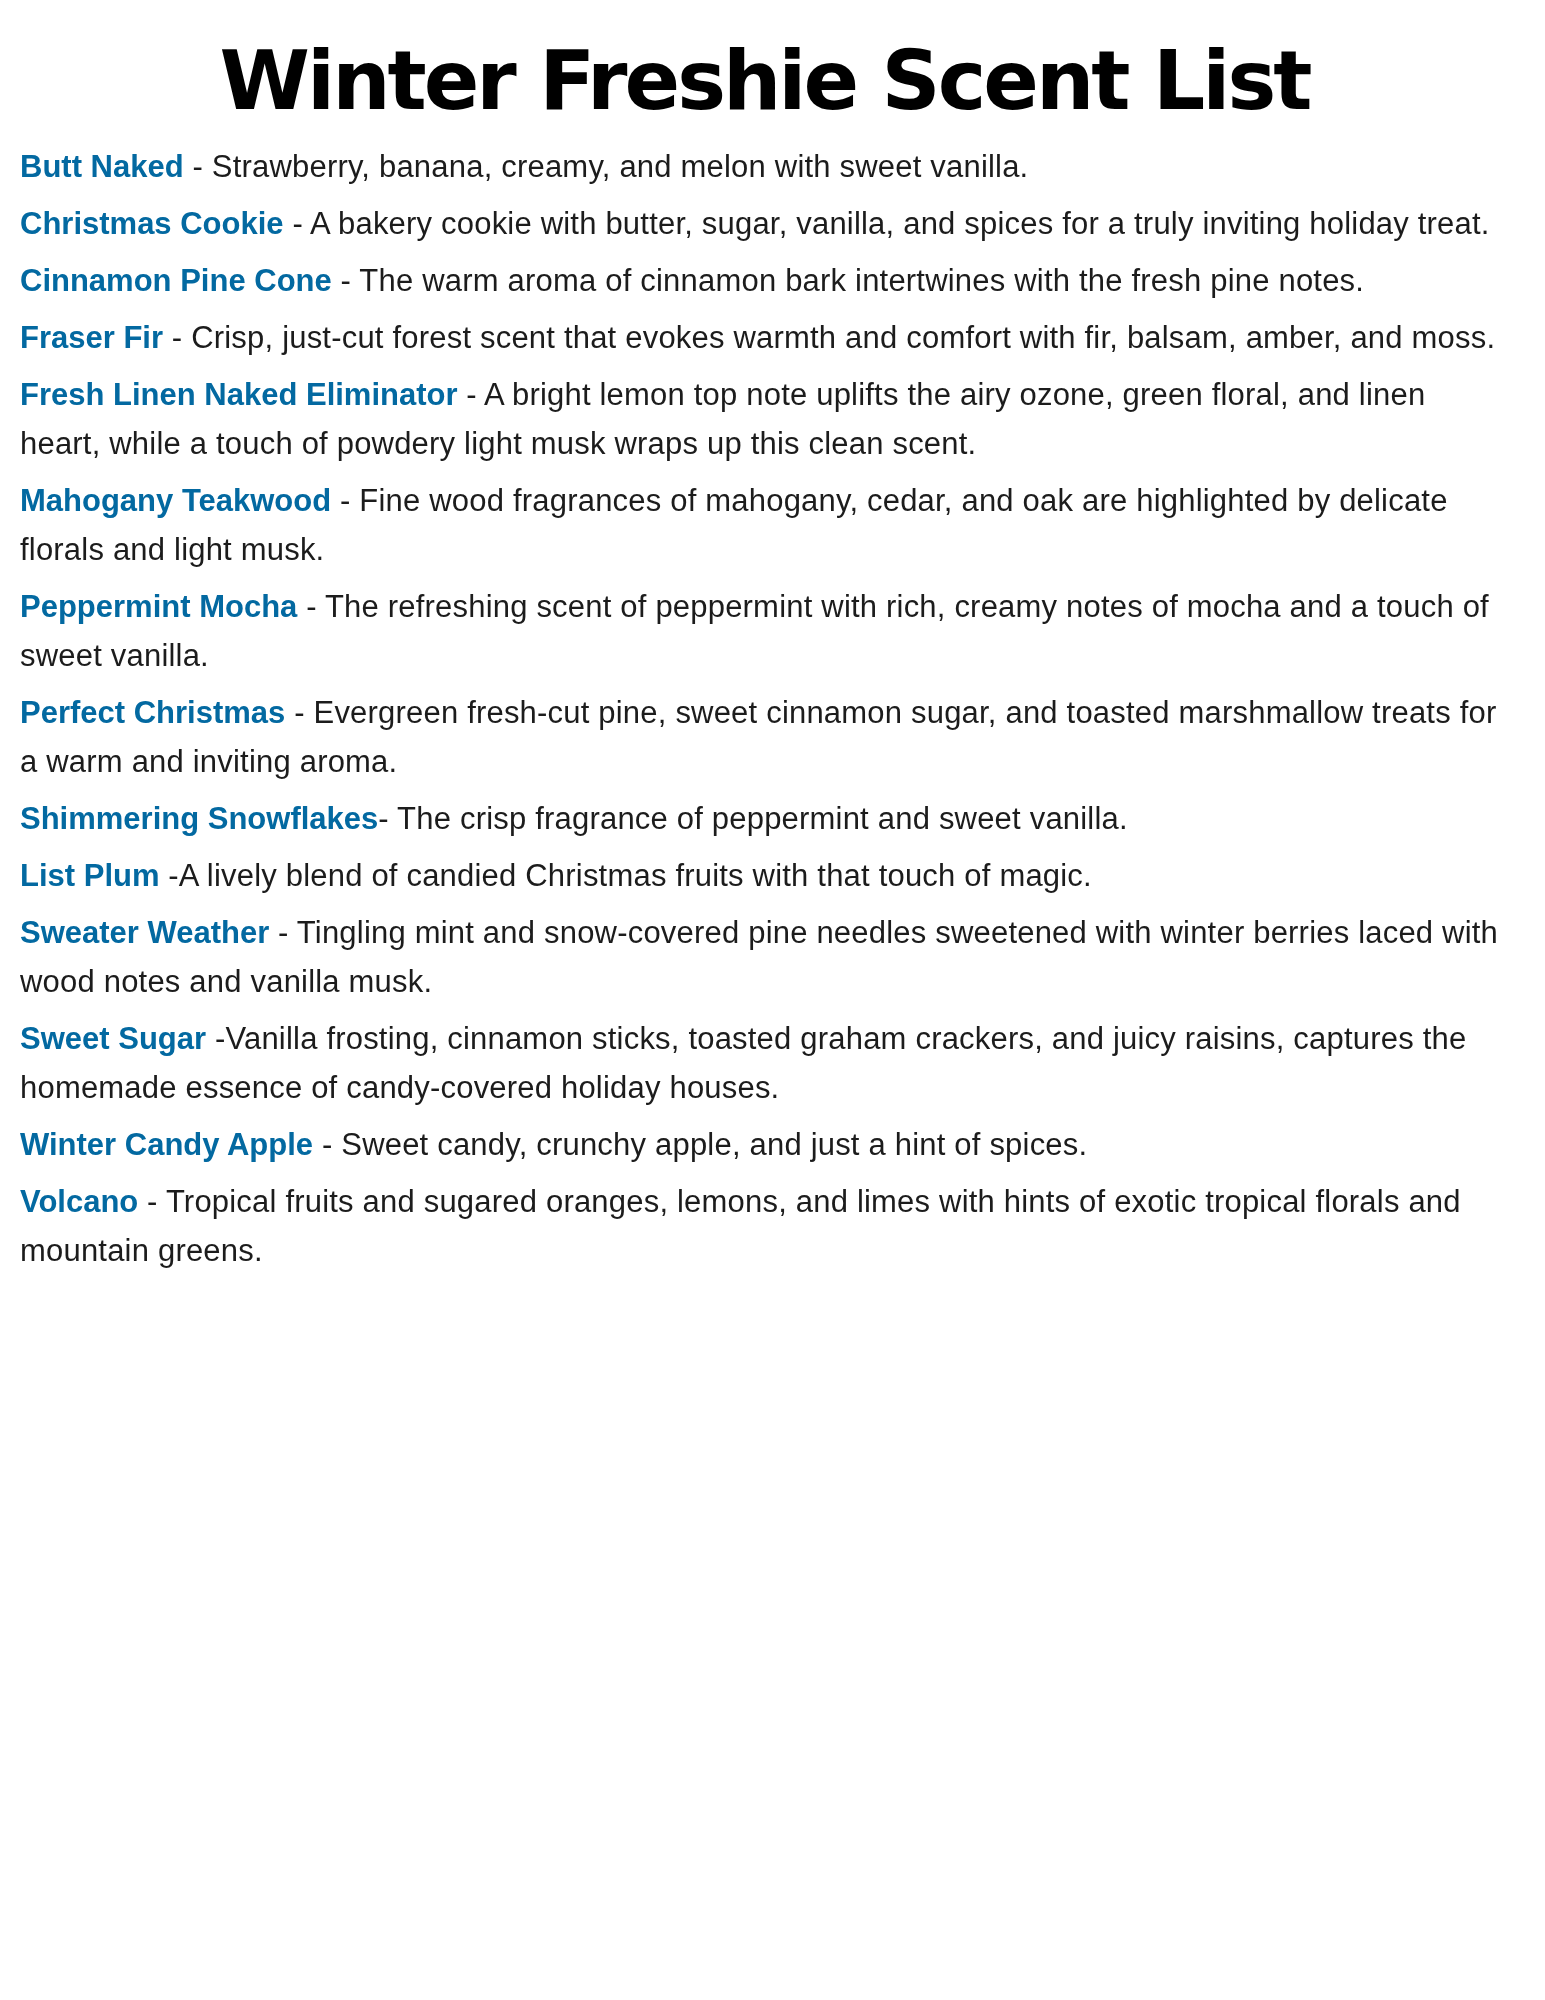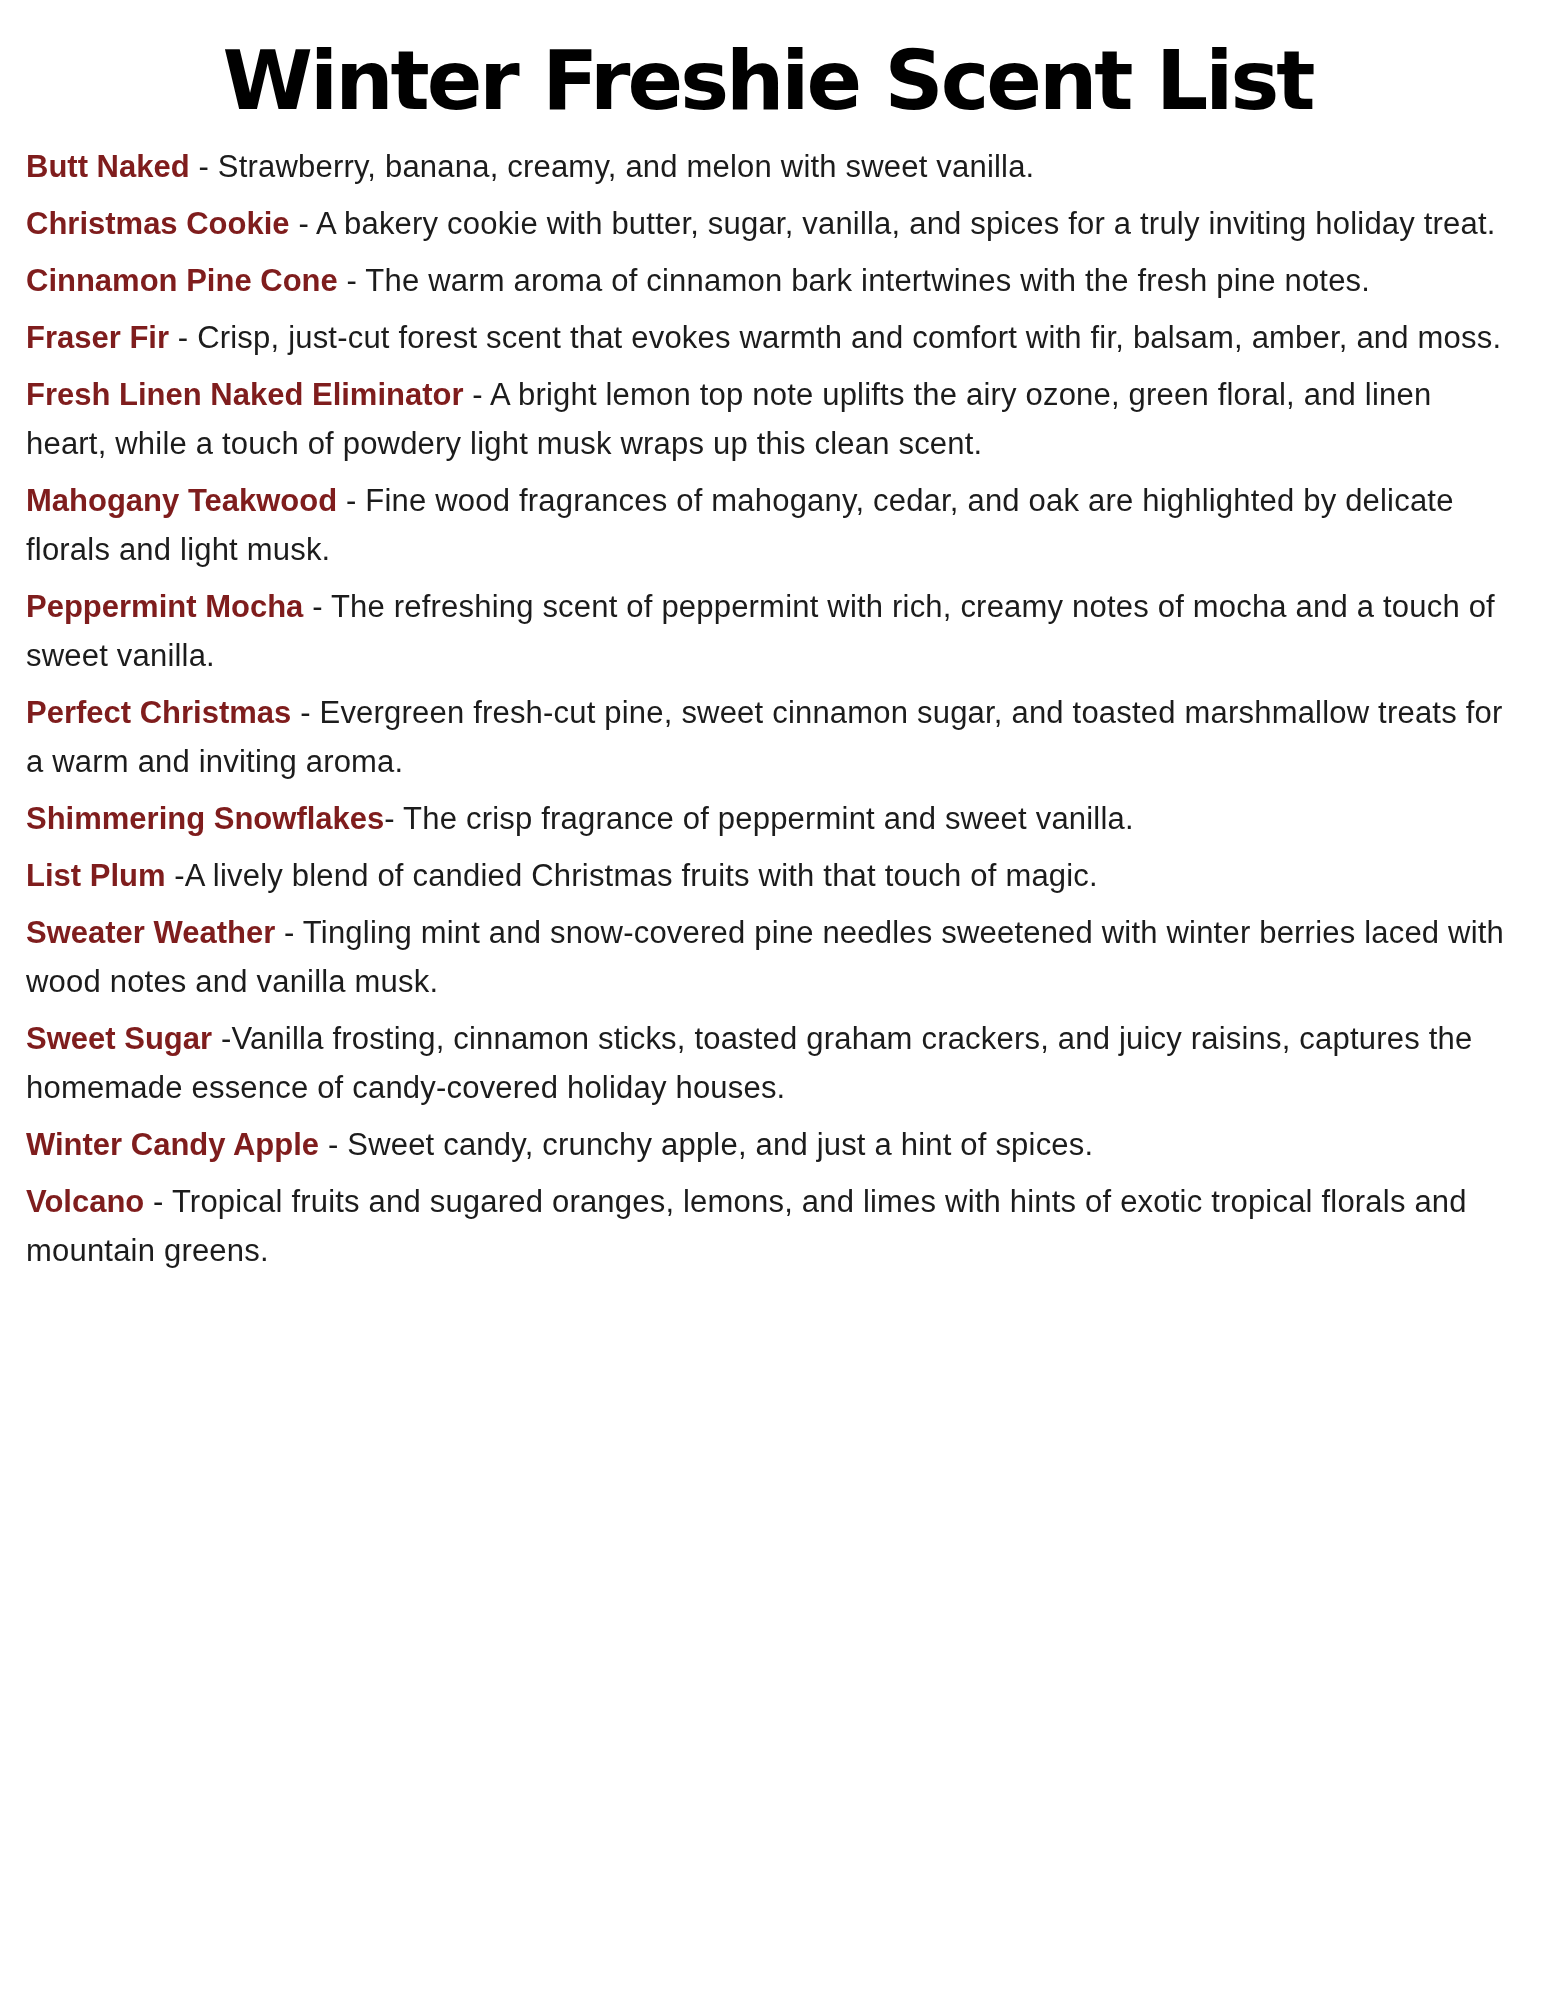--- a/index.html
+++ b/index.html
@@ -10,21 +10,21 @@
   }
   body {
     width: 1545px;
     min-height: 2000px;
     font-family: "Liberation Sans", sans-serif;
   }
   .page {
     width: 1545px;
     min-height: 2000px;
     background: #ffffff;
-    padding: 22px 36px 30px 26px;
+    padding: 22px 36px 30px 20px;
   }
   .page-title {
     margin: 14px 0 16px 0;
     text-align: center;
     font-family: "DejaVu Sans", sans-serif;
     font-size: 82px;
     line-height: 1.1;
     font-weight: 800;
     letter-spacing: -3px;
     color: #000000;
@@ -35,21 +35,21 @@
   .scent {
     margin: 0 0 8px 0;
     font-size: 31px;
     line-height: 49px;
     font-weight: 400;
     color: #1c1c1c;
     letter-spacing: 0.2px;
   }
   .scent-name {
     font-weight: 700;
-    color: #7f1d1d;
+    color: #0369a1;
     letter-spacing: 0;
   }
   .scent-sep, .scent-desc {
     font-weight: 400;
   }
 </style>
 </head>
 <body>
 
 <div class="page">

